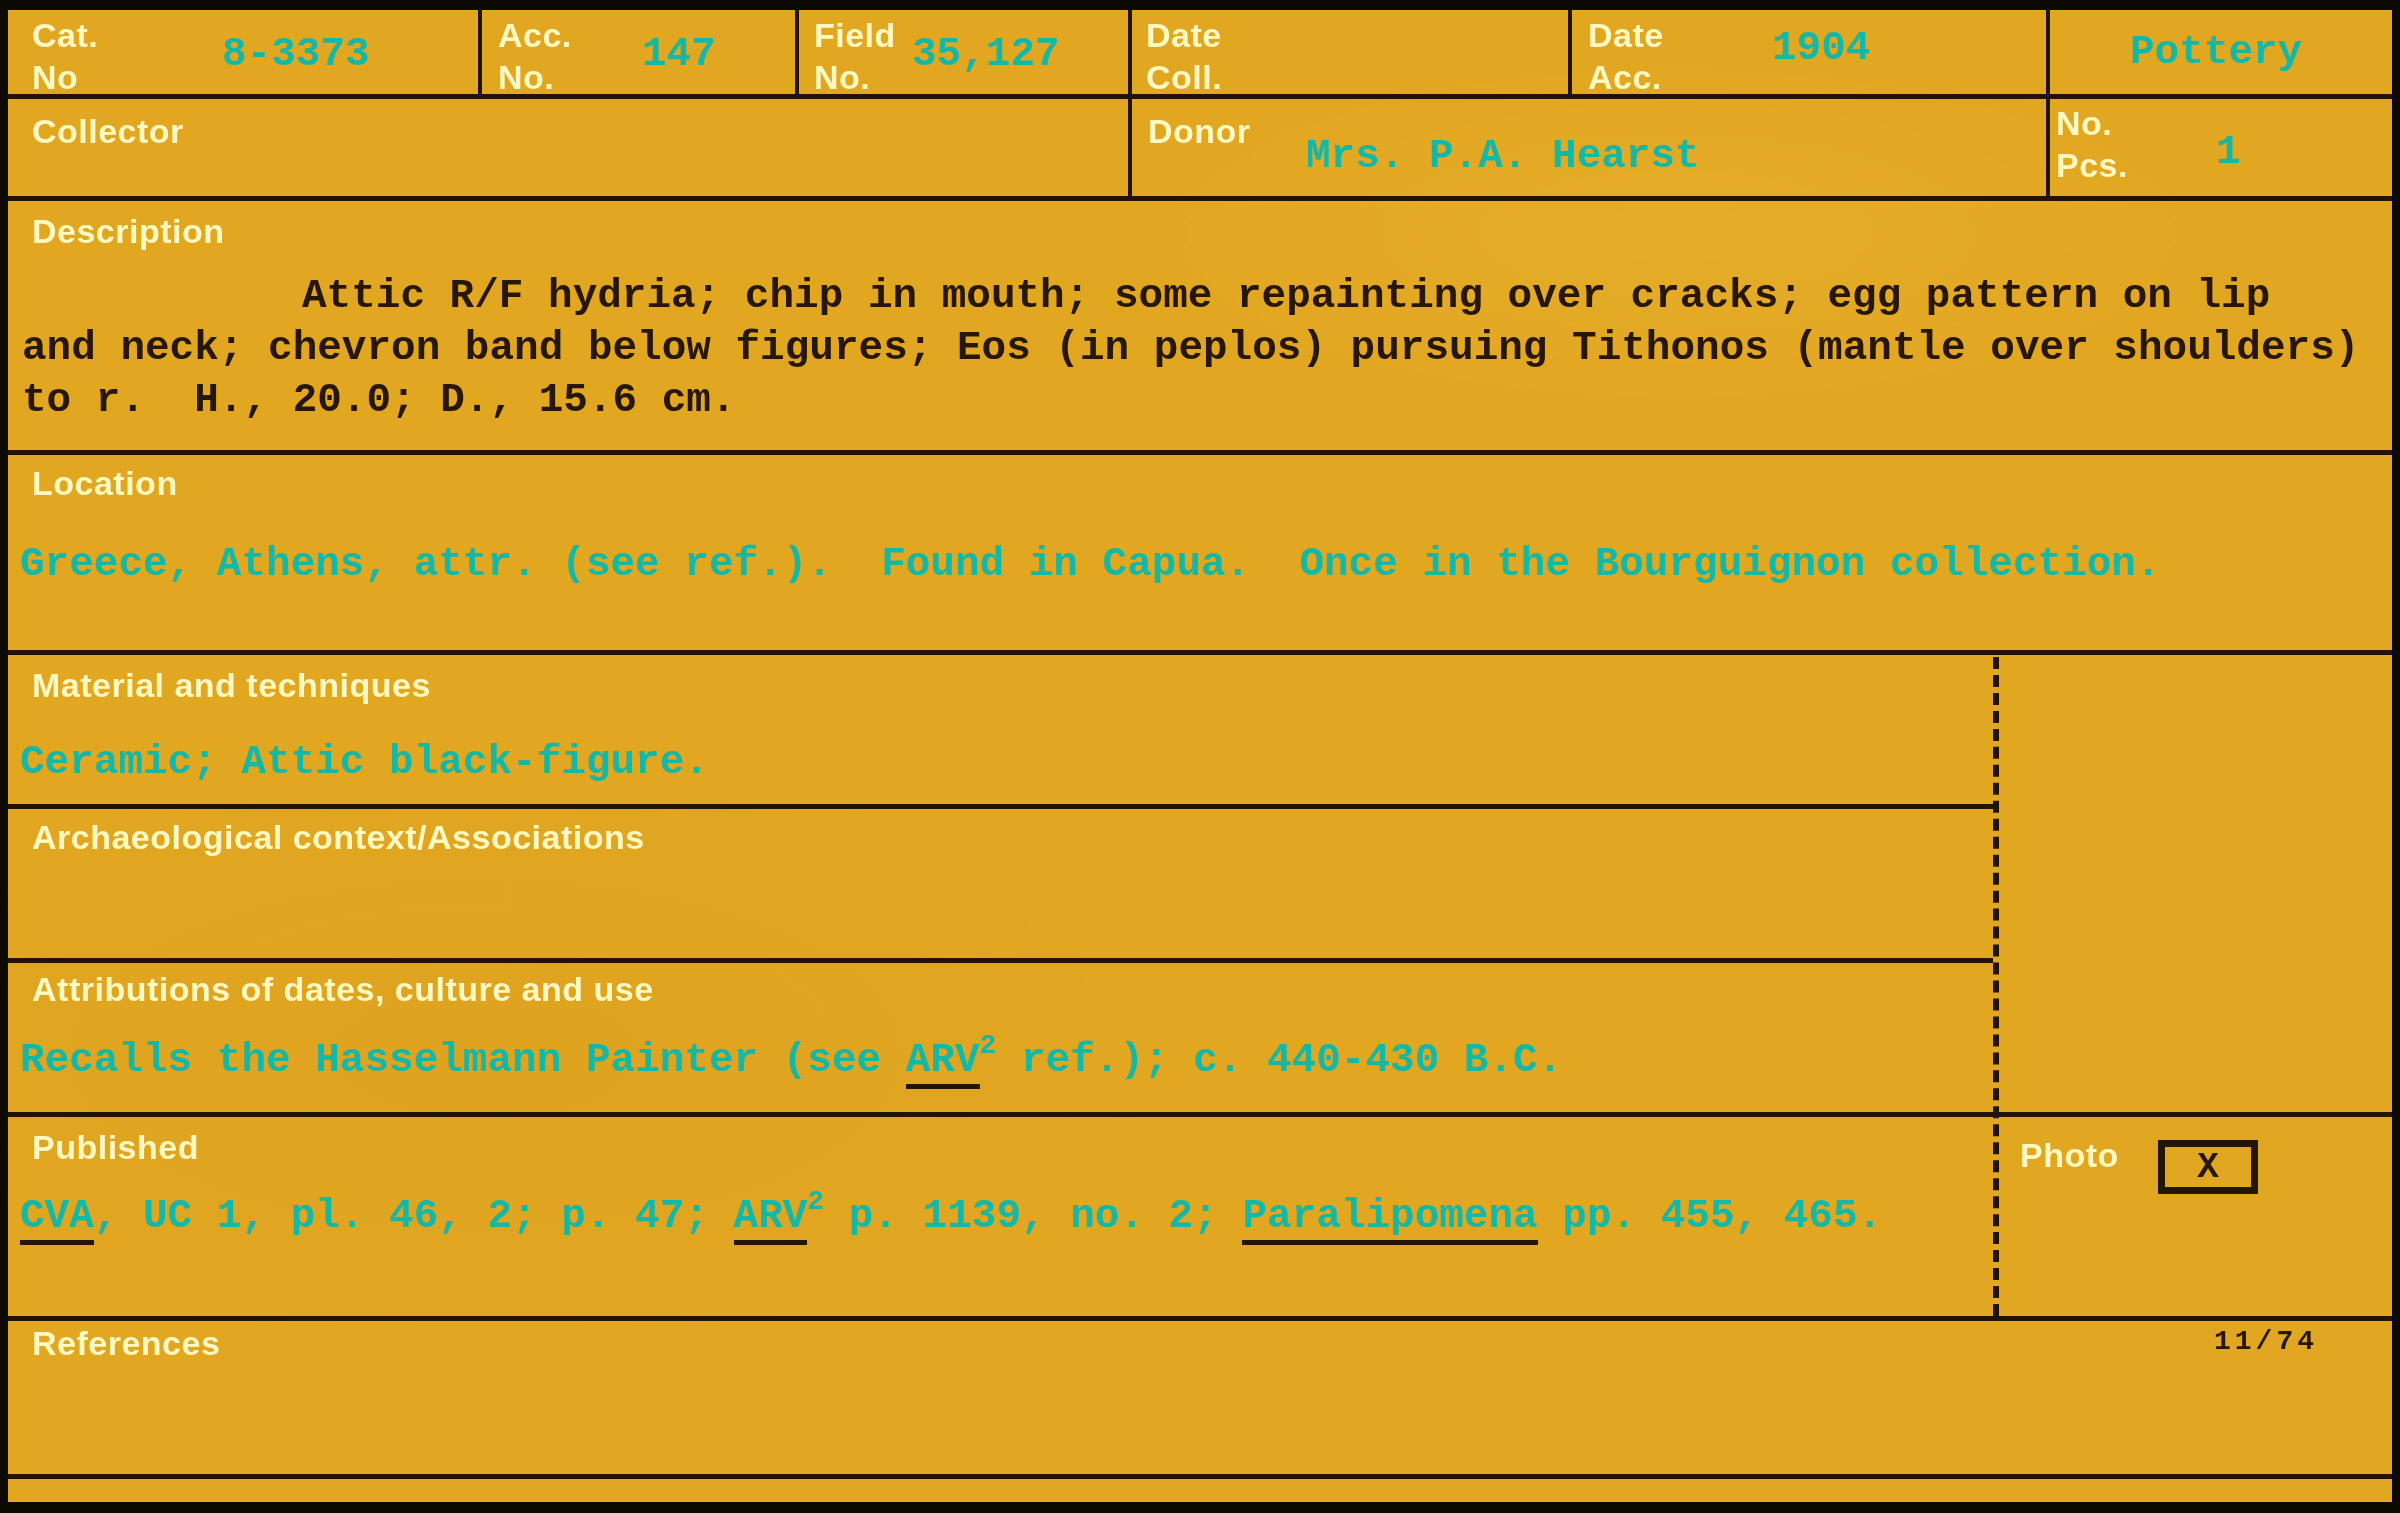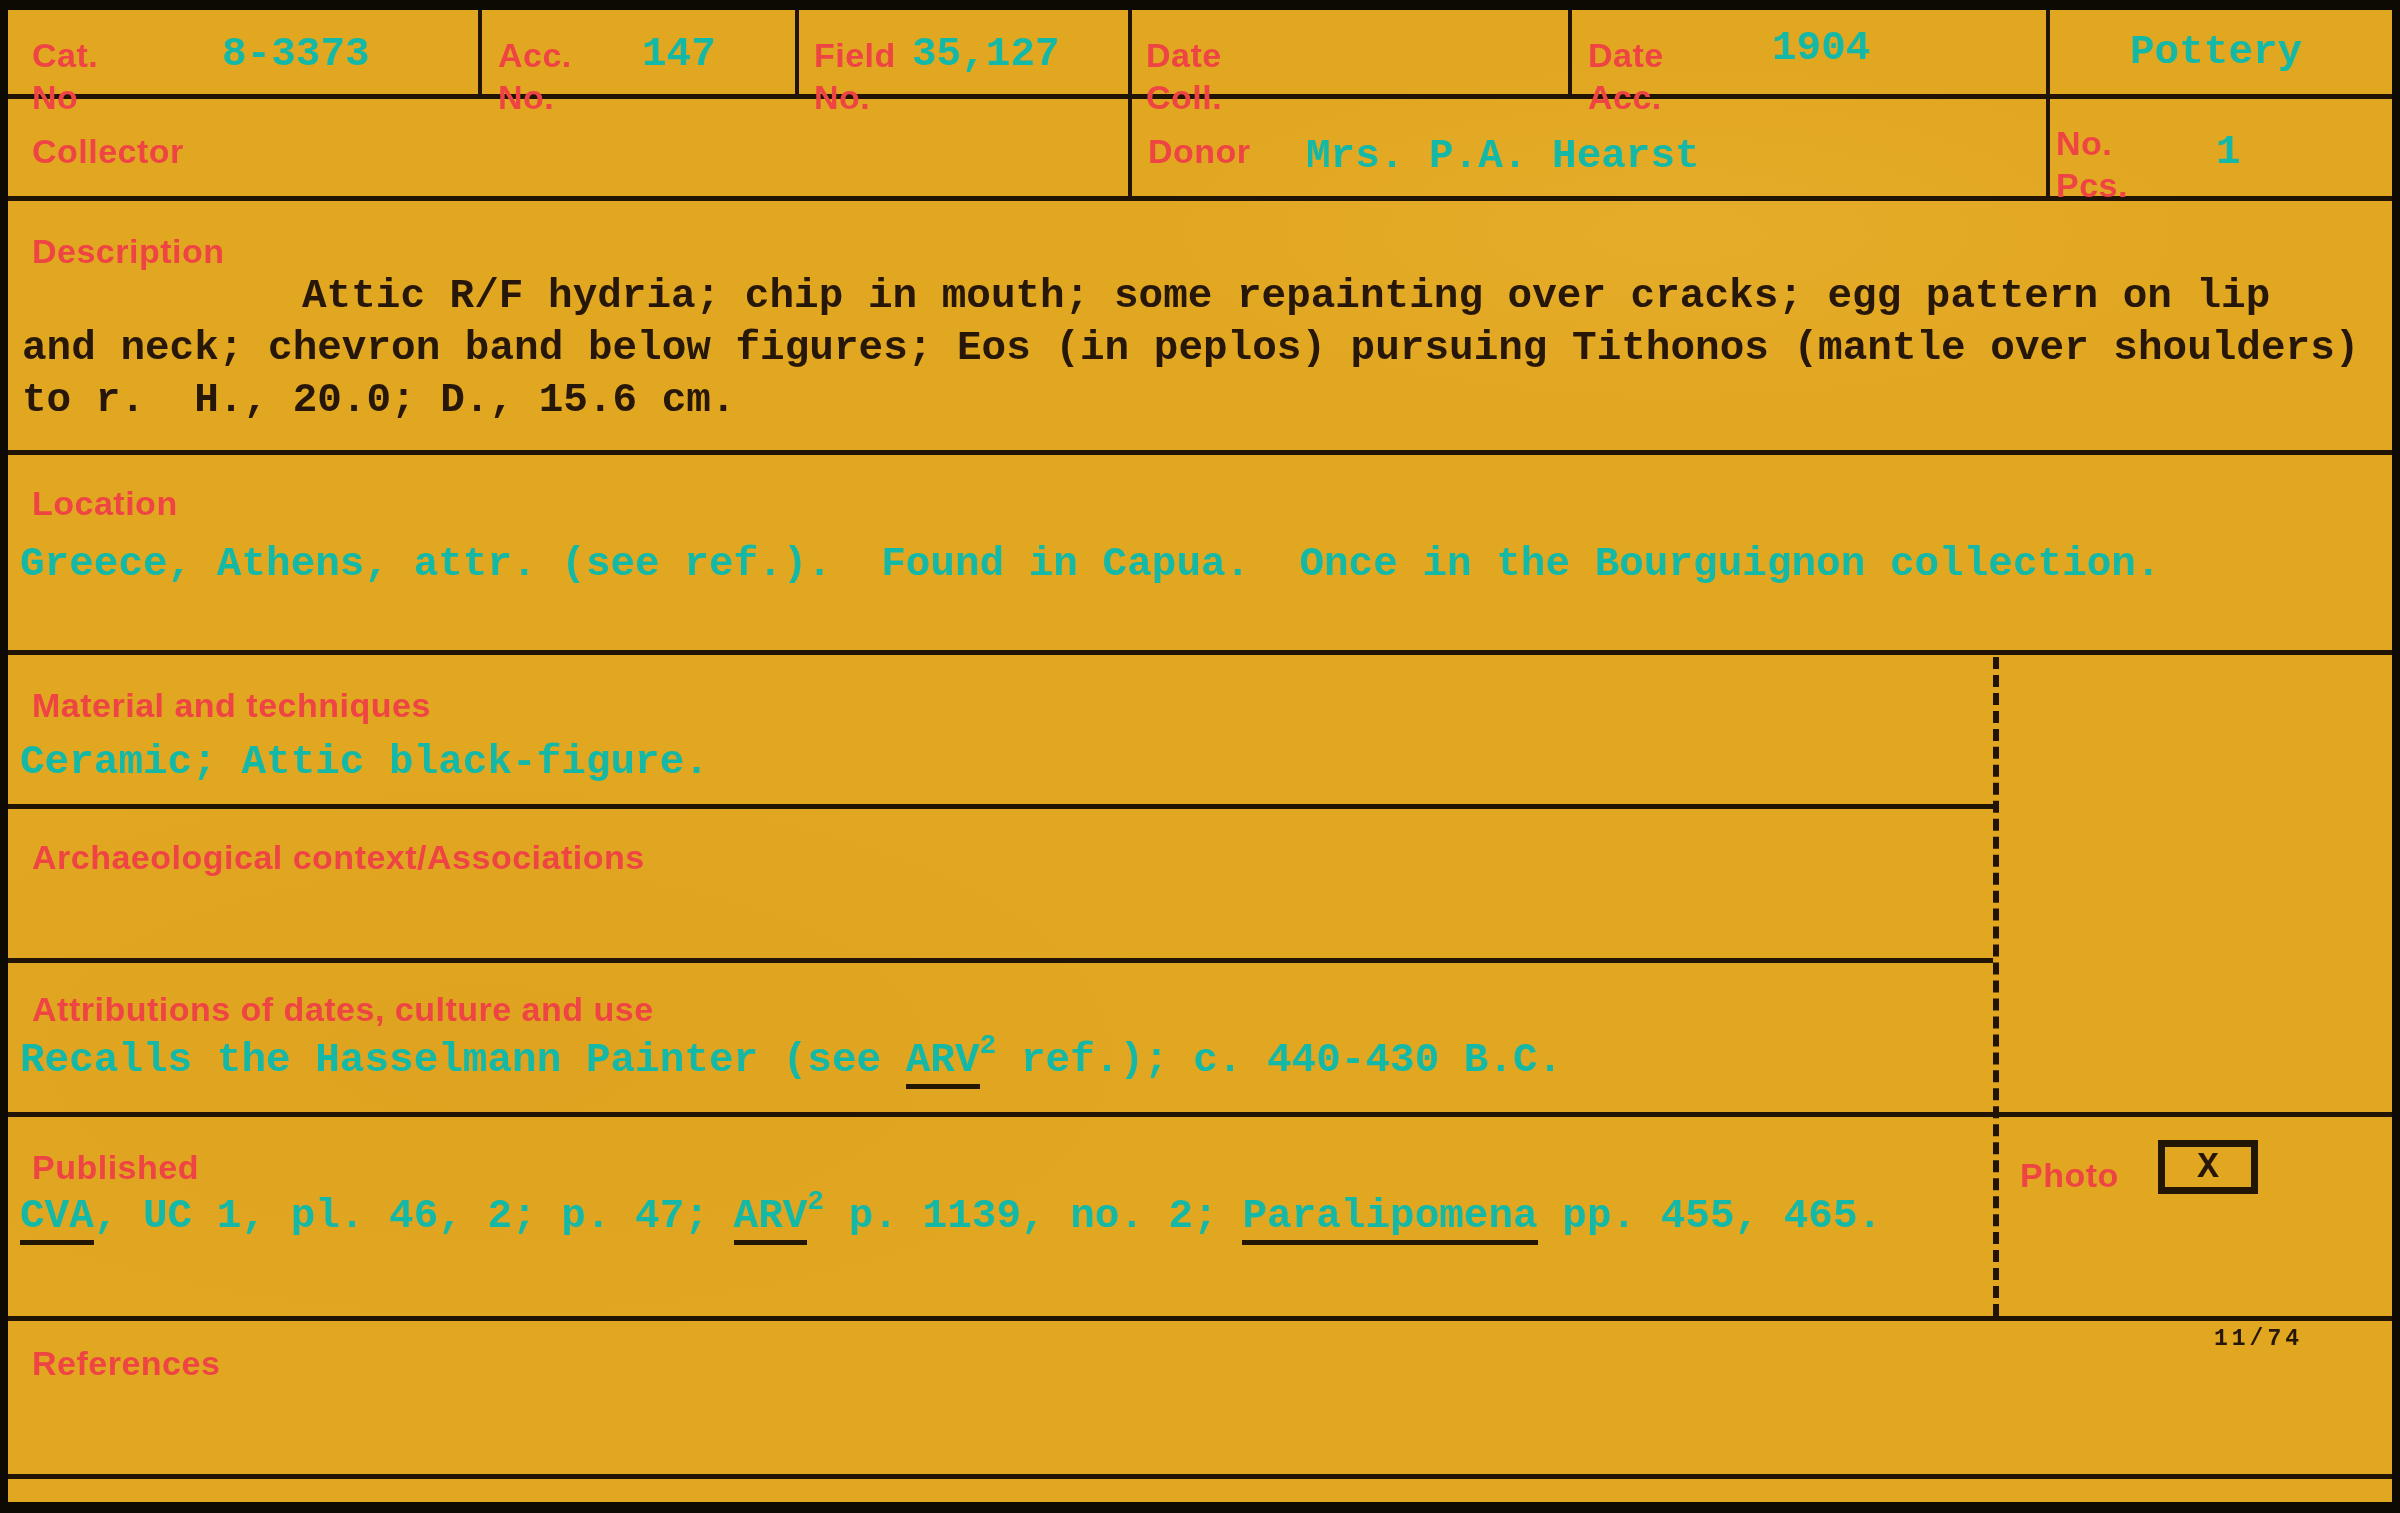--- a/index.html
+++ b/index.html
@@ -20,21 +20,21 @@
     background:
       radial-gradient(ellipse 900px 300px at 70% 15%, rgba(255,220,120,.10), transparent 60%),
       radial-gradient(ellipse 1200px 500px at 20% 70%, rgba(160,90,10,.06), transparent 60%);
     pointer-events:none;
   }
   .hr { position:absolute; height:5px; background:#221405; }
   .vr { position:absolute; width:4px;  background:#221405; }
   .vr-dashed { position:absolute; width:0; border-left:6px dashed #221405; }
   .lbl {
     position:absolute; font-weight:700; font-size:34px; line-height:42px;
-    letter-spacing:0.5px; color:#ef4444; white-space:pre;margin-top:20px;
+    letter-spacing:0.5px; color:#fef9c3; white-space:pre;
   }
   .mono {
     position:absolute; font-family:"Liberation Mono", monospace; font-weight:700;
     font-size:41px; line-height:52px; color:#14b8a6; white-space:pre-wrap;
   }
   .mono2 {
     position:absolute; font-family:"DejaVu Sans Mono", monospace; font-weight:700;
     font-size:40px; color:#241605; white-space:pre-wrap;
   }
   .u   { border-bottom:5px solid #241605; padding-bottom:1px; }
@@ -42,21 +42,21 @@
   .desc-block { position:absolute; left:22px; top:246px; width:2368px; }
   .desc-line  { font-family:"Liberation Mono", monospace; font-weight:700;
                 font-size:41px; line-height:52px; white-space:pre-wrap; }
   .desc-line.first { padding-left:280px;margin-top:24px; }
   .photo-box {
     position:absolute; left:2158px; top:1140px; width:100px; height:54px;
     border:7px solid #241605; display:flex; align-items:center; justify-content:center;
     font-family:"Liberation Mono", monospace; font-weight:700; font-size:36px;
   }
   .stamp { position:absolute; left:2214px; top:1326px;
-           font-family:"Liberation Mono", monospace; font-weight:700; font-size:23px;
+           font-family:"Liberation Mono", monospace; font-weight:700; font-size:28px;
            letter-spacing:4px; }
 </style>
 </head>
 <body>
 
 <div id="screen">
   <div class="card"></div>
 
   <div class="hr" style="left:8px; top:94px;  width:2384px;"></div>
   <div class="hr" style="left:8px; top:196px; width:2384px;"></div>

